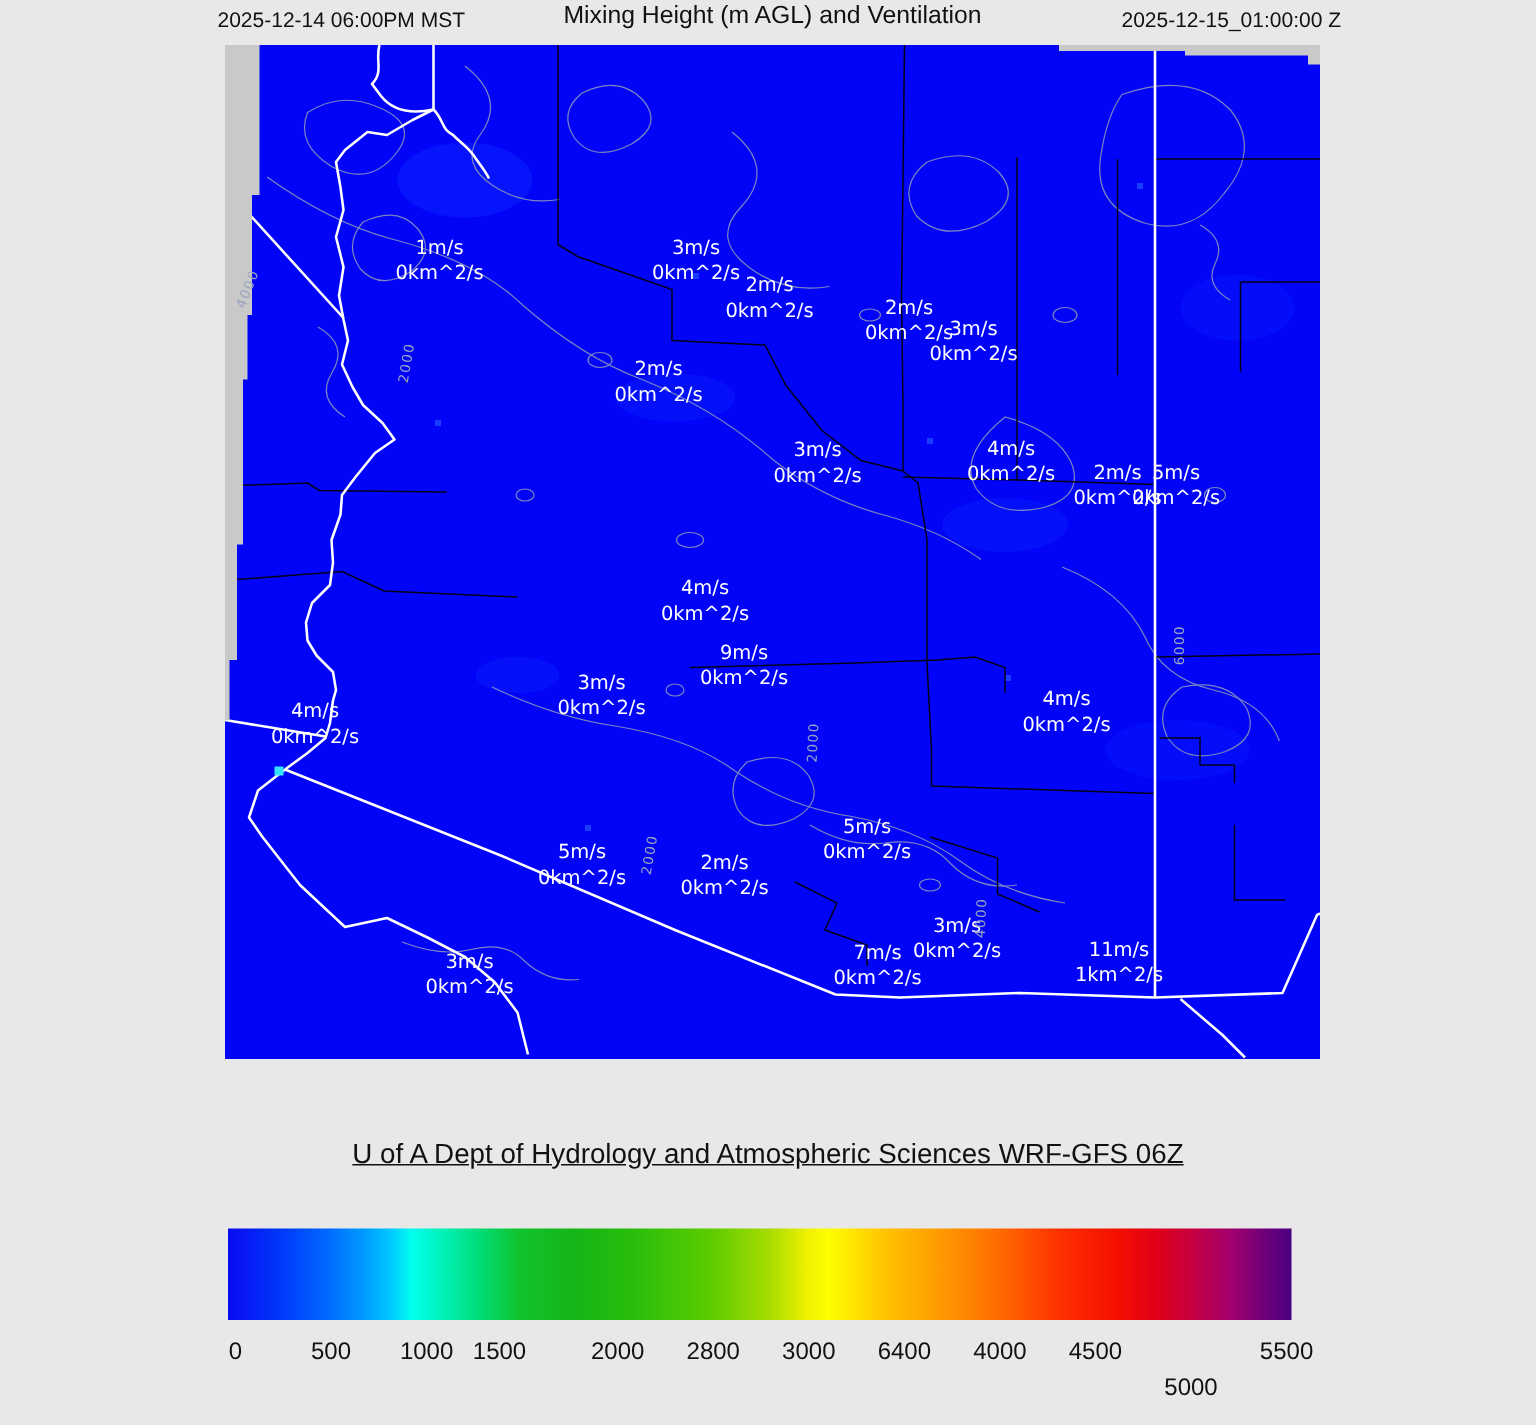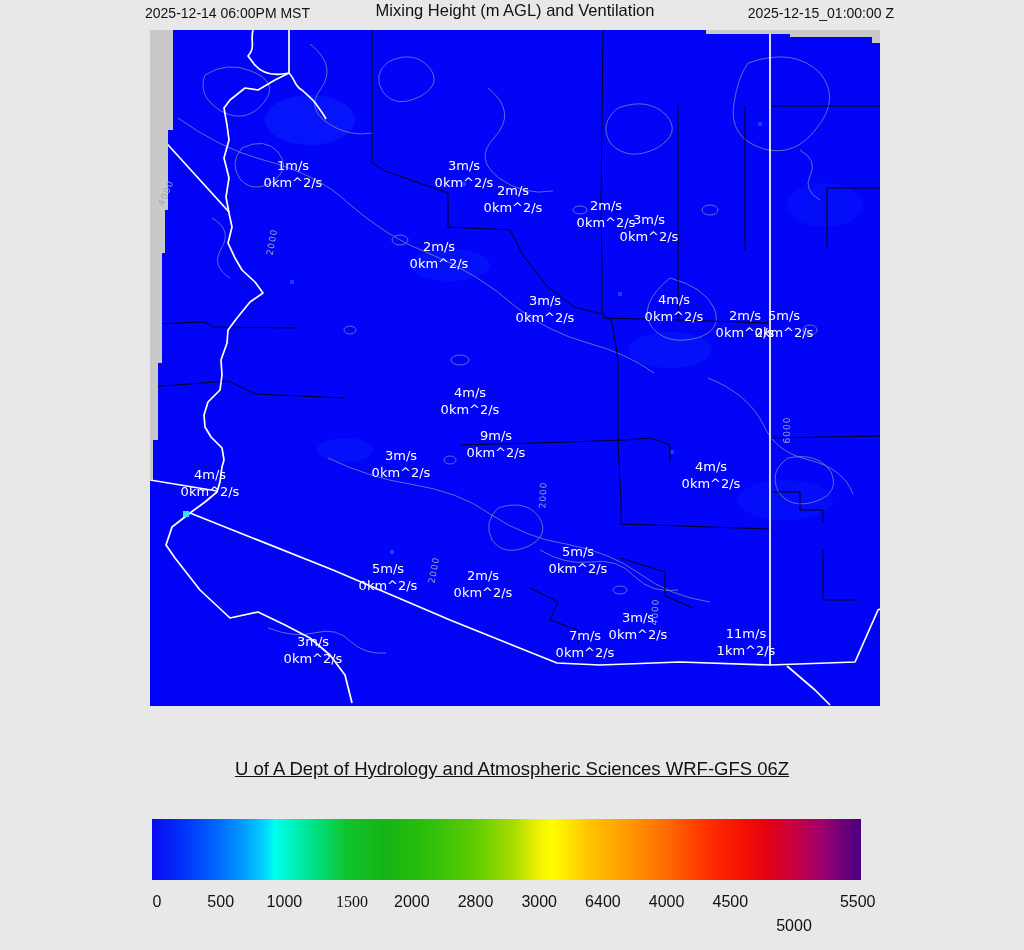--- a/index.html
+++ b/index.html
@@ -247,21 +247,21 @@
       <div class="contour-label" style="left: 655px; top: 612px; --rot: -87deg;">4000</div>
     </div>
 
   <div class="caption">U of A Dept of Hydrology and Atmospheric Sciences WRF-GFS 06Z</div>
 
   <div class="colorbar" id="colorbar-gradient" style="background: linear-gradient(to right, rgb(10, 10, 242) 0%, rgb(0, 51, 250) 4.5%, rgb(0, 102, 255) 9.1%, rgb(0, 153, 255) 12.7%, rgb(0, 204, 255) 15.5%, rgb(0, 255, 238) 17.3%, rgb(0, 242, 187) 20%, rgb(0, 221, 119) 23.6%, rgb(17, 196, 46) 27.3%, rgb(22, 180, 22) 32.7%, rgb(42, 190, 12) 38.2%, rgb(94, 204, 0) 45.5%, rgb(166, 220, 0) 50.9%, rgb(240, 240, 0) 54.5%, rgb(255, 255, 0) 56.4%, rgb(255, 195, 0) 61.8%, rgb(255, 152, 0) 67.3%, rgb(255, 106, 0) 72.7%, rgb(255, 48, 0) 78.2%, rgb(245, 15, 0) 83.6%, rgb(224, 0, 24) 87.3%, rgb(196, 0, 69) 90.9%, rgb(160, 0, 110) 94.5%, rgb(112, 0, 120) 97.3%, rgb(75, 0, 130) 100%);"></div>
   <div class="cb-ticks" id="colorbar-ticks">
       <span class="cb-tick" style="left: 5px;">0</span>
       <span class="cb-tick" style="left: 68.7px;">500</span>
       <span class="cb-tick" style="left: 132.4px;">1000</span>
-      <span class="cb-tick" style="left: 200px; font-family: Liberation Serif, serif;">1500</span>
+      <span class="cb-tick" style="left: 181px;">1500</span>
       <span class="cb-tick" style="left: 259.8px;">2000</span>
       <span class="cb-tick" style="left: 323.5px;">2800</span>
       <span class="cb-tick" style="left: 387.2px;">3000</span>
       <span class="cb-tick" style="left: 450.9px;">6400</span>
       <span class="cb-tick" style="left: 514.6px;">4000</span>
       <span class="cb-tick" style="left: 578.3px;">4500</span>
       <span class="cb-tick" style="left: 642px; margin-top: 24px;">5000</span>
       <span class="cb-tick" style="left: 705.7px;">5500</span>
     </div>
 

